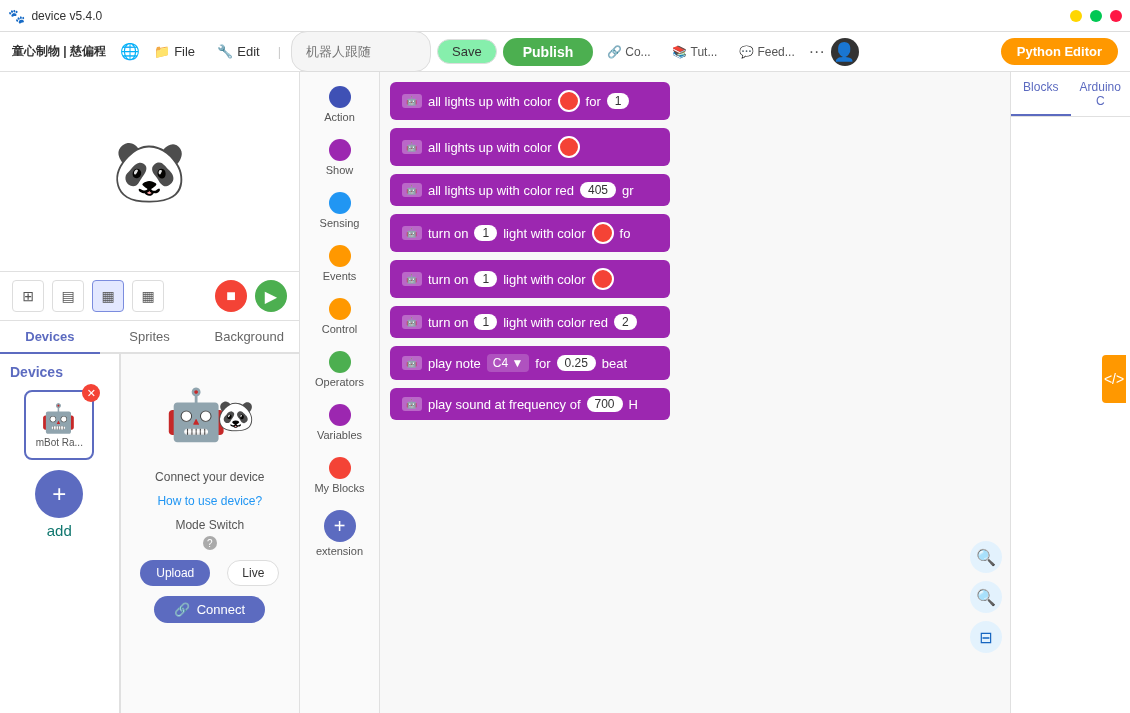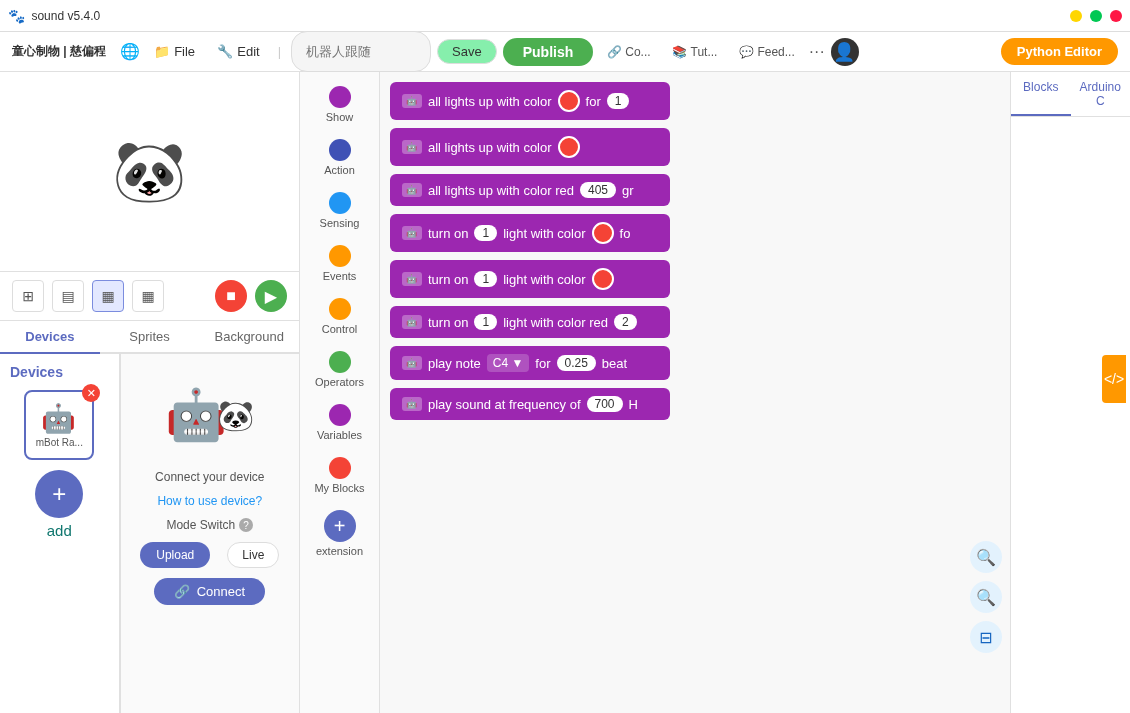--- a/index.html
+++ b/index.html
@@ -91,21 +91,21 @@
     }
     .device-remove { position: absolute; top: -6px; right: -6px; width: 18px; height: 18px; border-radius: 50%; background: #f44336; color: #fff; font-size: 11px; display: flex; align-items: center; justify-content: center; cursor: pointer; }
     .add-device { width: 48px; height: 48px; border-radius: 50%; background: #5C6BC0; color: #fff; font-size: 24px; display: flex; align-items: center; justify-content: center; cursor: pointer; }
     .add-label { font-size: 15px; color: #0f766e; }
 
     
     .device-right { width: 180px; background: #fafafa; border-left: 1px solid #e0e0e0; display: flex; flex-direction: column; align-items: center; padding: 16px; gap: 10px; font-size: 12px; color: #555; }
     .device-right-img { width: 110px; height: 90px; display: flex; align-items: center; justify-content: center; }
     .connect-text { color: #555; font-size: 12px; text-align: center; }
     .how-to-link { color: #2196F3; cursor: pointer; font-size: 12px; }
-    .mode-switch-row { display: flex; align-items: center; gap: 4px; color: #555; font-size: 12px; }
+    .mode-switch-row { display: flex; align-items: center; gap: 4px; color: #555; font-size: 12px; flex-direction: column; }
     .upload-live-row { display: flex; gap: 17px; }
     .btn-upload { padding: 5px 16px; border-radius: 16px; border: none; background: #5C6BC0; color: #fff; font-size: 12px; cursor: pointer; }
     .btn-live { padding: 5px 14px; border-radius: 16px; border: 1px solid #ddd; background: #fff; color: #333; font-size: 12px; cursor: pointer; }
     .btn-connect { display: flex; align-items: center; gap: 6px; padding: 6px 20px; border-radius: 20px; border: none; background: #5C6BC0; color: #fff; font-size: 13px; cursor: pointer; }
 
     
     .categories { width: 80px; background: #fafafa; border-right: 1px solid #e0e0e0; display: flex; flex-direction: column; align-items: center; padding: 8px 0; gap: 4px; overflow-y: auto; }
     .category-item { display: flex; flex-direction: column; align-items: center; cursor: pointer; padding: 6px 4px; border-radius: 8px; gap: 3px; width: 72px; }
     .cat-dot { width: 22px; height: 22px; border-radius: 50%; }
     .cat-label { font-size: 11px; color: #555; text-align: center; }
@@ -141,21 +141,21 @@
 
     .left-main { display: flex; flex: 1; }
     .left-devices { width: 120px; background: #fff; border-right: 1px solid #e0e0e0; display: flex; flex-direction: column; align-items: center; padding: 10px; gap: 10px; }
     .left-devices-label { font-size: 14px; font-weight: bold; color: #5C6BC0; align-self: flex-start; }
   </style>
 </head>
 <body>
 
 <div class="titlebar">
   <span style="font-size:14px; margin-right:6px;">🐾</span>
-  <span class="titlebar-title">sound v5.4.0</span>
+  <span class="titlebar-title">device v5.4.0</span>
   <div class="titlebar-controls">
     <div class="titlebar-btn titlebar-minimize">−</div>
     <div class="titlebar-btn titlebar-maximize">□</div>
     <div class="titlebar-btn titlebar-close">×</div>
   </div>
 </div>
 
 <div class="menubar">
   <span class="menubar-brand">童心制物 | 慈偏程</span>
   <span style="font-size:16px;">🌐</span>
@@ -251,26 +251,26 @@
         <button class="btn-connect">
           <span>🔗</span>
           <span>Connect</span>
         </button>
       </div>
     </div>
   </div>
 
   <div class="categories">
     <div class="category-item">
+      <div class="cat-dot" style="background:#3F51B5;"></div>
+      <span class="cat-label">Action</span>
+    </div>
+    <div class="category-item">
       <div class="cat-dot" style="background:#9C27B0;"></div>
       <span class="cat-label">Show</span>
-    </div>
-    <div class="category-item">
-      <div class="cat-dot" style="background:#3F51B5;"></div>
-      <span class="cat-label">Action</span>
     </div>
     <div class="category-item">
       <div class="cat-dot" style="background:#2196F3;"></div>
       <span class="cat-label">Sensing</span>
     </div>
     <div class="category-item">
       <div class="cat-dot" style="background:#FF9800;"></div>
       <span class="cat-label">Events</span>
     </div>
     <div class="category-item">

